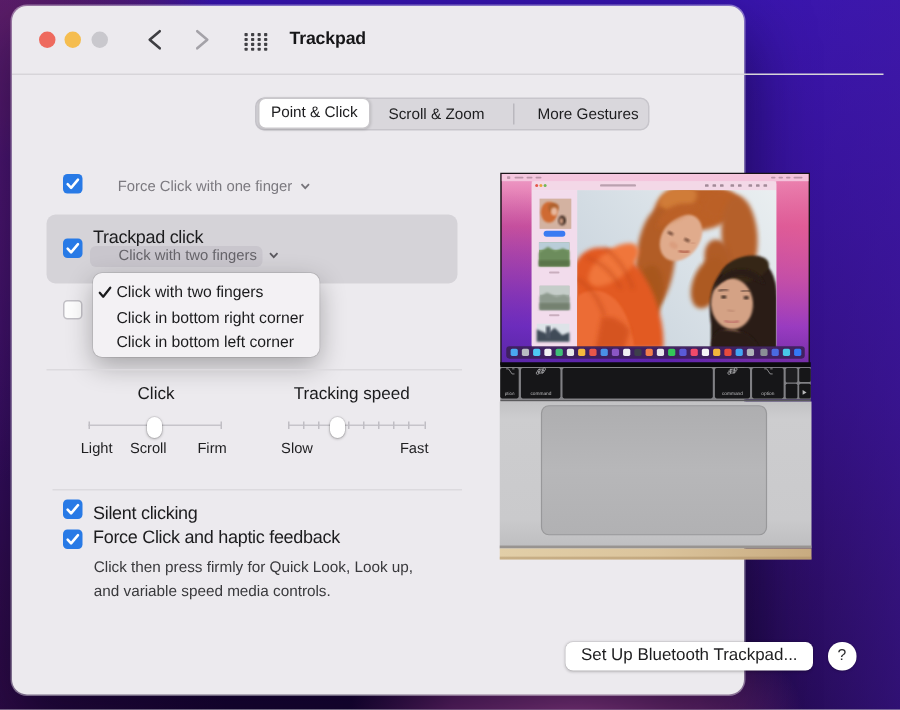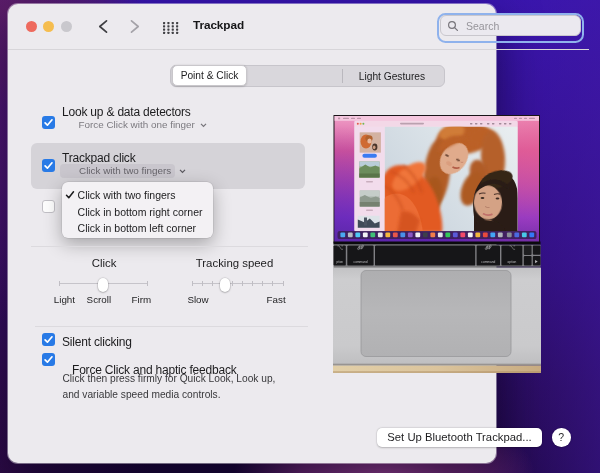--- a/index.html
+++ b/index.html
@@ -18,21 +18,21 @@
     left:8px;top:4px;width:488px;height:459px;border-radius:10px;
     background:#eceaee;
     box-shadow:0 0 0 1px rgba(255,255,255,.4), 0 18px 45px rgba(5,0,25,.55);
   }
   .tl{width:11px;height:11px;border-radius:50%;top:17.2px;}
   .chev{top:15.2px;}
   #title{left:185px;top:14px;font-size:11.8px;font-weight:bold;color:#161618;letter-spacing:-0.1px;}
   #search{left:429px;top:8.5px;width:151px;height:33px;}
   #toolsep{left:0px;top:44.5px;width:581px;height:1px;background:#d7d5d9;}
   
-  #tabs{left:162px;top:60.5px;width:261px;height:20px;background:#d9d7dc;border:1px solid #c7c5cb;border-radius:6px;padding-left:12px;}
+  #tabs{left:162px;top:60.5px;width:261px;height:20px;background:#d9d7dc;border:1px solid #c7c5cb;border-radius:6px;}
   .seg{top:0;height:20px;line-height:21.5px;text-align:center;font-size:10.2px;color:#1d1d1f;letter-spacing:0px;}
   #seg1{left:1px;width:73px;background:#ffffff;border:1px solid #c9c7cb;border-radius:5px;top:-0.5px;height:19px;line-height:20.5px;box-shadow:0 0.5px 2px rgba(0,0,0,.15);}
   .segdiv{top:3px;width:1px;height:14px;background:#bab8be;}
   
   .cb{width:13px;height:13px;border-radius:3px;}
   .cb.on{background:#287ae6;}
   .cb.on svg{display:block;}
   .cb.off{background:#fdfdfd;border:0.5px solid #c2c0c6;box-sizing:border-box;}
   .t1{font-size:12px;color:#1c1c1e;letter-spacing:-0.2px;line-height:12px;}
   .t2{font-size:9.9px;color:#7b797f;letter-spacing:0px;line-height:10.5px;margin-left:16px;}
@@ -82,43 +82,34 @@
         <rect x="9.70" y="7.50" width="2.15" height="2.15" rx="0.55"></rect>
         <rect x="14.05" y="7.50" width="2.15" height="2.15" rx="0.55"></rect>
         <rect x="1.00" y="10.75" width="2.15" height="2.15" rx="0.55"></rect>
         <rect x="5.35" y="10.75" width="2.15" height="2.15" rx="0.55"></rect>
         <rect x="9.70" y="10.75" width="2.15" height="2.15" rx="0.55"></rect>
         <rect x="14.05" y="10.75" width="2.15" height="2.15" rx="0.55"></rect>
       </g>
     </svg>
   <div class="abs" id="title">Trackpad</div>
 
-  <div class="abs" id="search">
-    <div class="abs" style="left:0;top:0;width:143px;height:26px;left:0px;border:2.5px solid #8fb2ec;border-radius:8.5px;"></div>
-    <div class="abs" style="left:2.5px;top:2.5px;width:141px;height:21px;background:#ebe9ef;border:0.5px solid #c9c7cd;border-radius:6px;box-sizing:border-box;"></div>
-    <svg class="abs" style="left:10px;top:7px;" width="12" height="12" viewBox="0 0 12 12">
-        <circle cx="5" cy="5" r="3.4" fill="none" stroke="#78767c" stroke-width="1.2"></circle>
-        <path d="M7.6 7.6 L10.4 10.4" stroke="#78767c" stroke-width="1.3" stroke-linecap="round"></path>
-      </svg>
-    <div class="abs" style="left:29px;top:7px;font-size:10.5px;color:#96949a;">Search</div>
-  </div>
   <div class="abs" id="toolsep"></div>
 
   <div class="abs" id="tabs">
     <div class="abs seg" id="seg1">Point&nbsp;&amp;&nbsp;Click</div>
+    <div class="abs seg" style="left:72px;width:96px;">Scroll &amp; Zoom</div>
     <div class="abs segdiv" style="left:171px;"></div>
-    <div class="abs seg" style="left:176px;width:90px;">Light Gestures</div>
+    <div class="abs seg" style="left:176px;width:90px;">More Gestures</div>
   </div>
 
   <div class="abs cb on" style="left:34px;top:111.6px;">
       <svg width="13" height="13" viewBox="0 0 13 13">
         <path d="M3.1 6.8 L5.4 9.2 L10 3.8" fill="none" stroke="#fff" stroke-width="1.7" stroke-linecap="round" stroke-linejoin="round"></path>
       </svg>
     </div>
-  <div class="abs t1" style="left:54px;top:102px;">Look up &amp; data detectors</div>
   <div class="abs t2" style="left:54.5px;top:115.5px;">Force Click with one finger&nbsp;&nbsp;<svg width="7" height="5" style="display:inline-block">
         <path d="M1 0.8 L3.5 3.4 L6 0.8" stroke="#76747a" stroke-width="1.2" fill="none"></path>
       </svg></div>
 
   <div class="abs" id="hilite"></div>
   <div class="abs cb on" style="left:34px;top:155px;">
       <svg width="13" height="13" viewBox="0 0 13 13">
         <path d="M3.1 6.8 L5.4 9.2 L10 3.8" fill="none" stroke="#fff" stroke-width="1.7" stroke-linecap="round" stroke-linejoin="round"></path>
       </svg>
     </div>
@@ -172,21 +163,21 @@
       <svg width="13" height="13" viewBox="0 0 13 13">
         <path d="M3.1 6.8 L5.4 9.2 L10 3.8" fill="none" stroke="#fff" stroke-width="1.7" stroke-linecap="round" stroke-linejoin="round"></path>
       </svg>
     </div>
   <div class="abs t1" style="left:54px;top:331.5px;">Silent clicking</div>
   <div class="abs cb on" style="left:34px;top:348.5px;">
       <svg width="13" height="13" viewBox="0 0 13 13">
         <path d="M3.1 6.8 L5.4 9.2 L10 3.8" fill="none" stroke="#fff" stroke-width="1.7" stroke-linecap="round" stroke-linejoin="round"></path>
       </svg>
     </div>
-  <div class="abs t1" style="left:64px;top:347.5px;margin-top:12px;">Force Click and haptic feedback</div>
+  <div class="abs t1" style="left:54px;top:347.5px;">Force Click and haptic feedback</div>
   <div class="abs" style="left:54.5px;top:367px;font-size:10.2px;color:#39393c;letter-spacing:0px;line-height:15.6px;">Click then press firmly for Quick Look, Look up,<br>and variable speed media controls.</div>
 
   <div class="abs" id="btn">Set Up Bluetooth Trackpad...</div>
   <div class="abs" id="help">?</div>
 
   <svg class="abs" style="left:325px;top:110.5px;" width="208" height="258.5" viewBox="333 114.5 208 258.5">
     <defs>
       <linearGradient id="wpV" x1="0" y1="114.5" x2="0" y2="243" gradientUnits="userSpaceOnUse">
         <stop offset="0" stop-color="#f0a0c8"></stop>
           <stop offset="0.28" stop-color="#d6559c"></stop>

